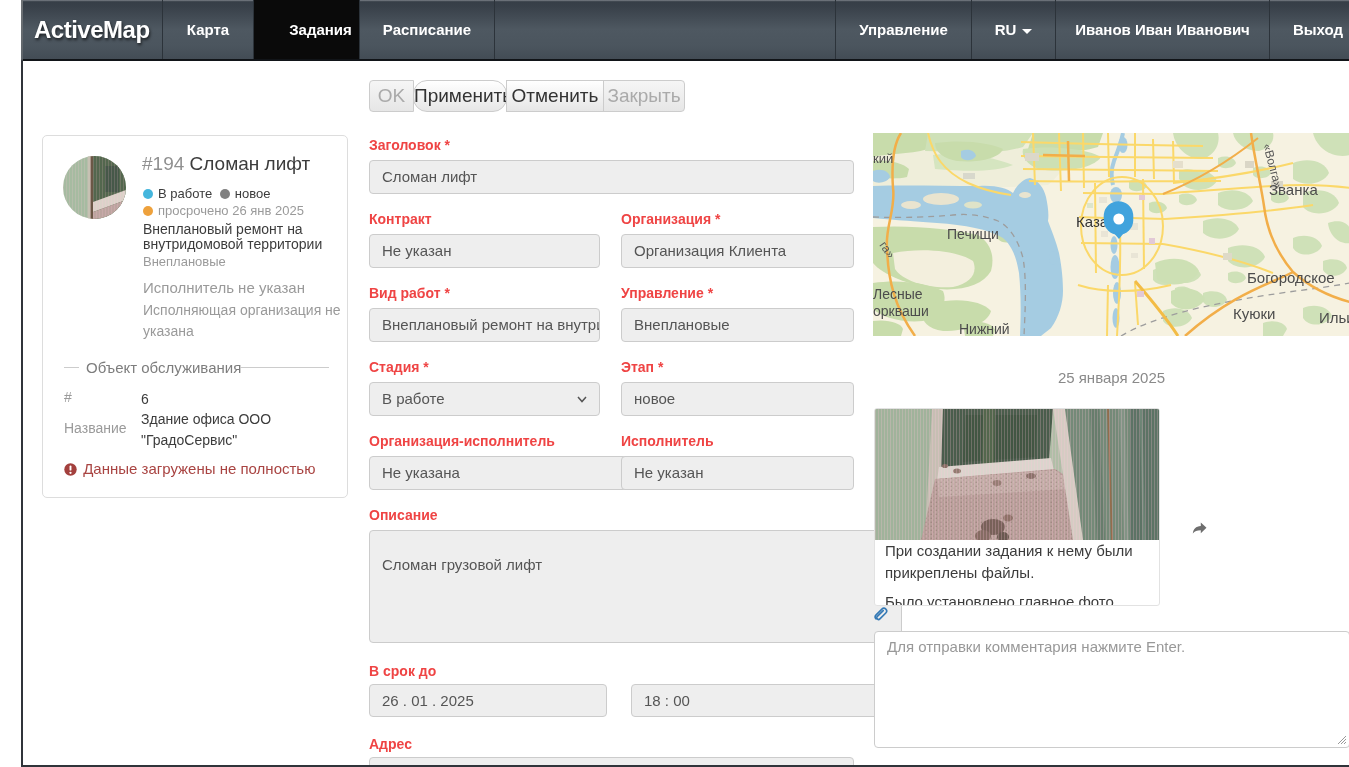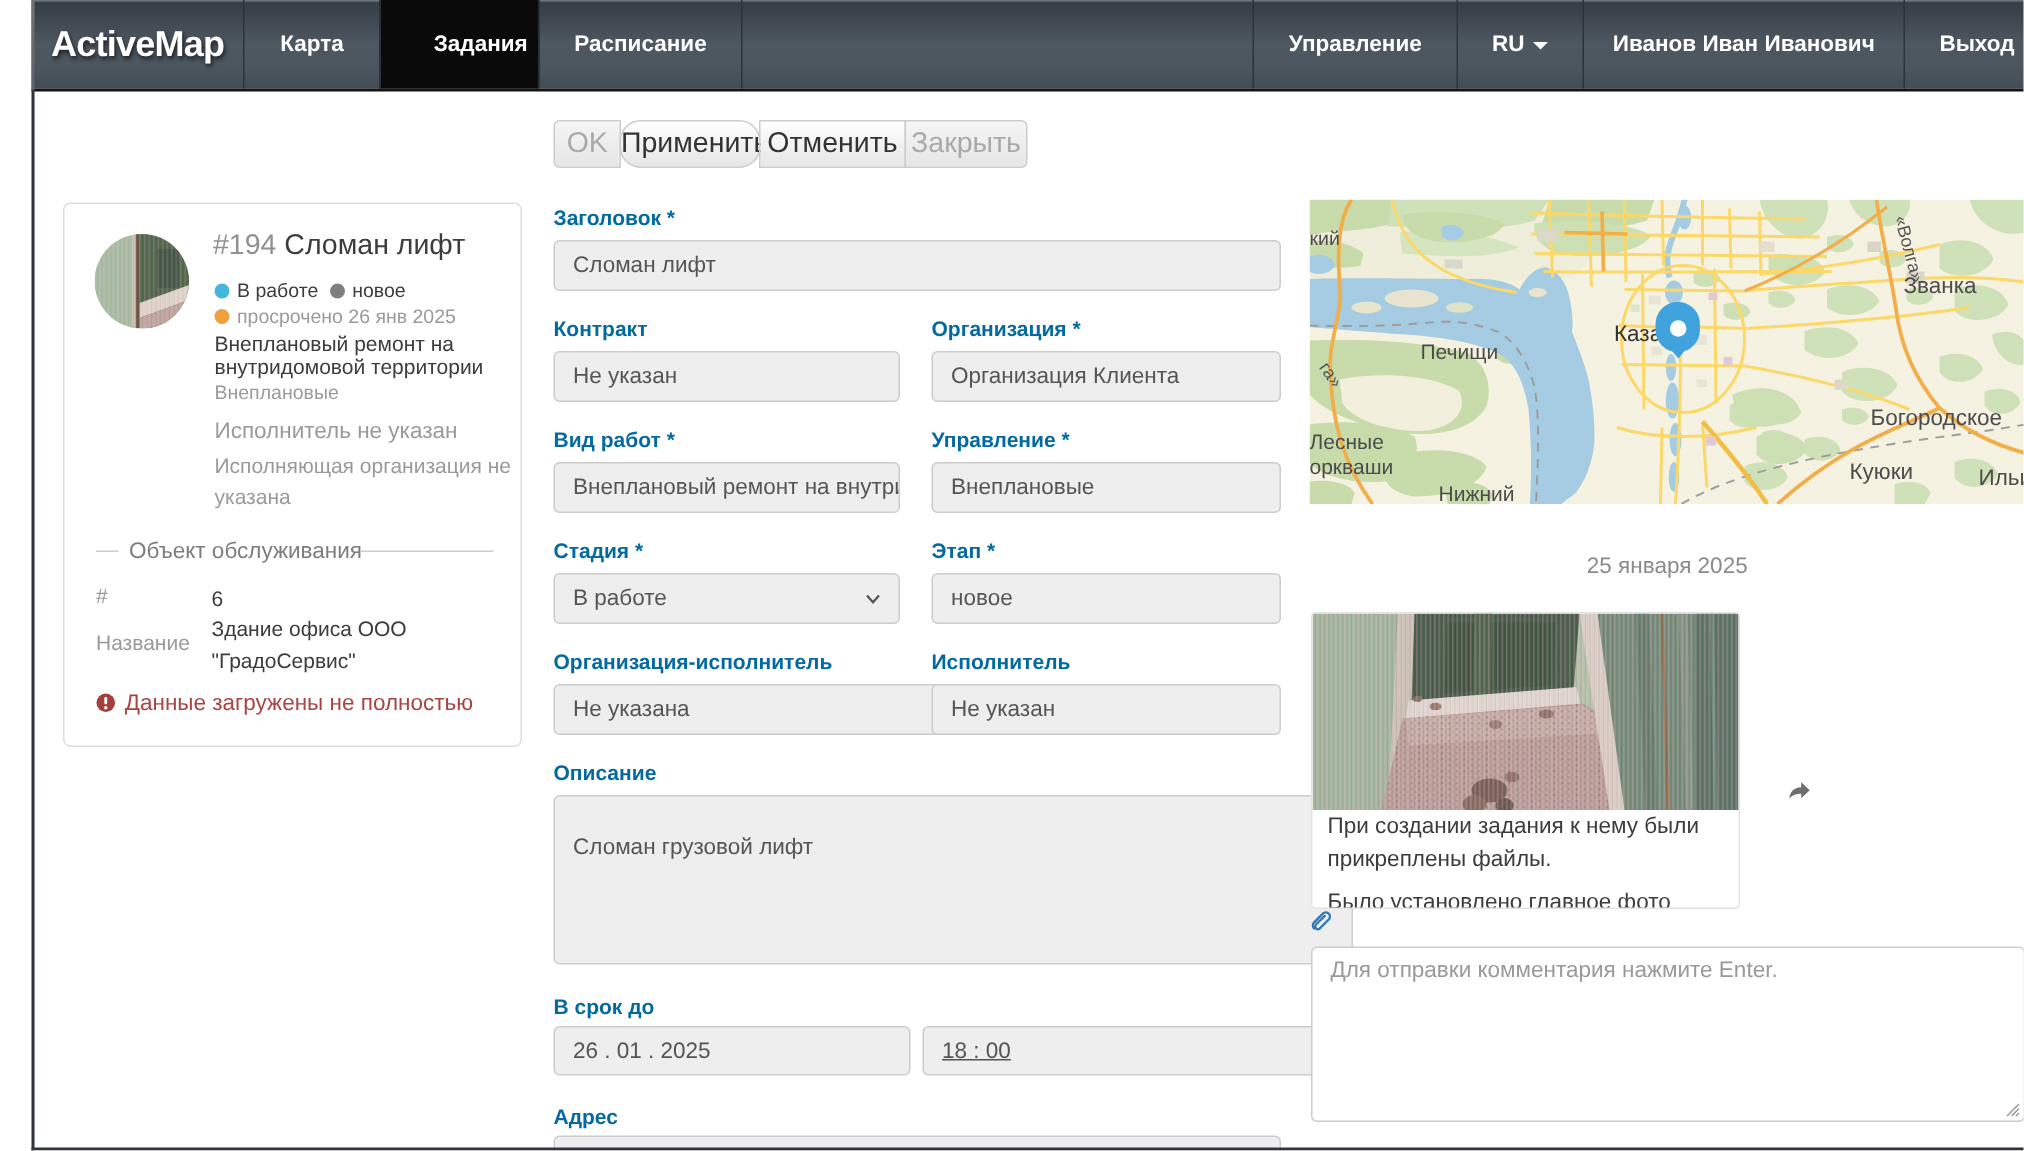--- a/index.html
+++ b/index.html
@@ -34,21 +34,21 @@
 .noexec1 { position:absolute; left:100px; top:143px; font-size:15px; color:#9a9a9a; }
 .noexec2 { position:absolute; left:100px; top:164px; width:205px; font-size:14px; color:#9a9a9a; line-height:21px; }
 .divider { position:absolute; left:21px; top:223px; width:286px; height:16px; }
 .divider .txt { position:absolute; left:22px; top:0; font-size:15px; color:#7d7d7d; }
 .divider .l1 { position:absolute; left:0px; top:8px; width:15px; border-top:1px solid #ccc; }
 .divider .l2 { position:absolute; left:176px; top:8px; width:89px; border-top:1px solid #ccc; }
 .plbl { position:absolute; left:21px; font-size:14px; color:#9a9a9a; }
 .pval { position:absolute; left:98px; font-size:14px; color:#3c3c3c; line-height:21px; }
 #warn { position:absolute; left:21px; top:324px; font-size:15px; color:#a94442; }
 #warn svg { vertical-align:-2px; margin-right:2px; }
-.flabel { position:absolute; font-size:14px; font-weight:bold; color:#0369a1; }
+.flabel { position:absolute; font-size:14px; font-weight:bold; color:#ef4444; }
 .finput { position:absolute; height:34px; background:#eee; border:1px solid #ccc; border-radius:4px;
   color:#555; font-size:15px; line-height:32px; padding-left:12px; white-space:nowrap; overflow:hidden; }
 .btn { position:absolute; top:80px; height:32px; line-height:30px; text-align:center; font-size:19px;
   background:linear-gradient(180deg,#fff 0,#e6e6e6 100%); border:1px solid #ccc; color:#333; }
 .btn.dis { color:#aaa; background:linear-gradient(180deg,#f5f5f5 0,#e6e6e6 100%); }
 .rsz { position:absolute; width:11px; height:11px; }
 
 #mapbox { position:absolute; left:852px; top:133px; width:477px; height:203px; overflow:hidden; }
 #datelbl { position:absolute; left:852px; top:369px; width:477px; text-align:center; font-size:15px; color:#8a8a8a; }
 #bubble { transform:translateZ(0); position:absolute; left:853px; top:408px; width:286px; height:198px; border:1px solid #e2e2e2;
@@ -156,21 +156,21 @@
         <g stroke="#999" stroke-width="1">
           <line x1="2" y1="10" x2="10" y2="2"></line>
           <line x1="5" y1="10" x2="10" y2="5"></line>
           <line x1="8" y1="10" x2="10" y2="8"></line>
         </g>
       </svg>
   </div>
 
   <div class="flabel" style="left:348px;top:663px;">В срок до</div>
   <div class="finput" style="left:348px;top:684px;width:238px;height:33px;line-height:31px;">26 . 01 . 2025</div>
-  <div class="finput" style="left:594px;top:684px;width:276px;height:33px;line-height:31px;text-decoration:underline;">18 : 00</div>
+  <div class="finput" style="left:610px;top:684px;width:276px;height:33px;line-height:31px;">18 : 00</div>
 
   <div class="flabel" style="left:348px;top:736px;">Адрес</div>
   <div class="finput" style="left:348px;top:757px;width:485px;"></div>
 
   <div id="mapbox"><svg width="477" height="203" viewBox="0 0 477 203">
     <rect width="477" height="203" fill="#f6f2e1"></rect>
 
     <path d="M0,0 H208 C200,20 190,40 175,52 C130,56 60,54 0,53 Z" fill="#efeeda"></path>
 
     <g fill="#c8dcab">

